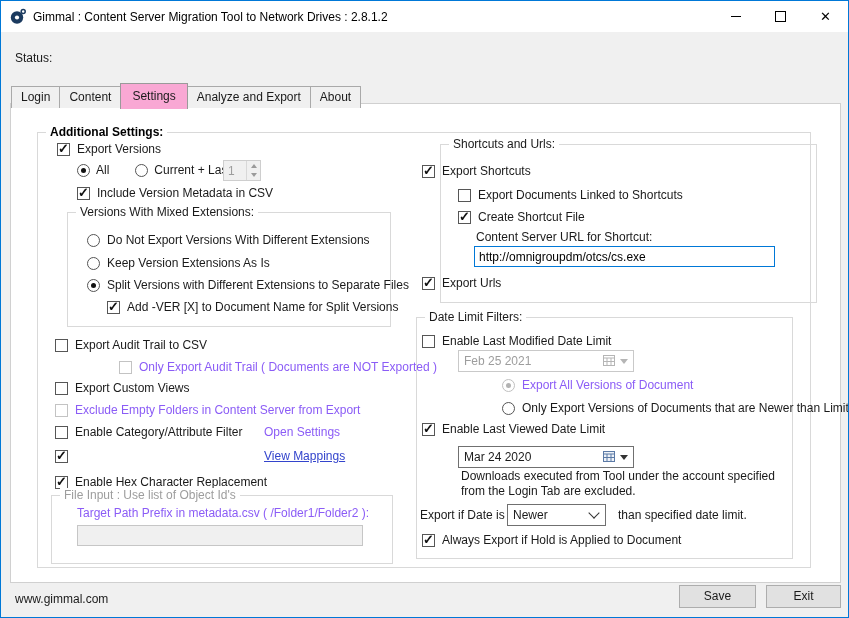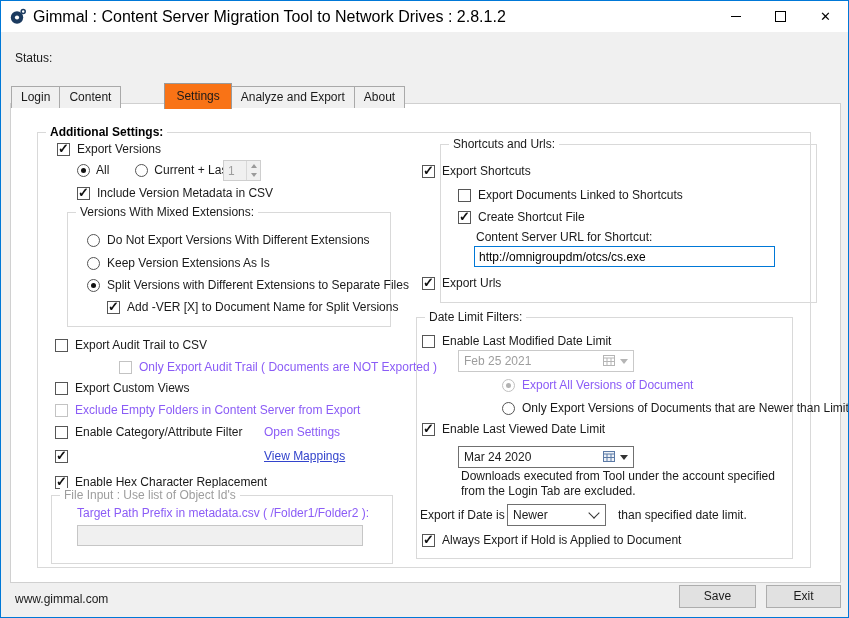--- a/index.html
+++ b/index.html
@@ -4,30 +4,30 @@
 <style>
   html,body{margin:0;padding:0;background:#fff;}
   #win{
     position:relative;width:847px;height:616px;border:1px solid #0078d7;
     background:#f0f0f0;font-family:"Liberation Sans",sans-serif;font-size:12px;color:#1a1a1a;
     overflow:hidden;
   }
   
   .titlebar{position:absolute;left:0;top:0;width:100%;height:31px;background:#fff;display:flex;align-items:center;}
   .title-icon{margin:0 6px 0 8px;width:18px;height:18px;flex:none;}
-  .title-text{font-size:16px;color:#000;white-space:nowrap;text-align:center;}
+  .title-text{font-size:12px;color:#000;white-space:nowrap;text-align:center;}
   .winbtns{position:absolute;right:0;top:0;height:31px;display:flex;}
   .winbtn{width:45px;height:31px;display:flex;align-items:center;justify-content:center;}
   .glyph-min{width:10px;height:1px;background:#000;display:block;}
   .glyph-max{width:9px;height:9px;border:1px solid #000;display:block;}
   .glyph-close{font-size:13px;color:#000;line-height:1;}
   
   .tabstrip{position:absolute;left:10px;top:82px;display:flex;align-items:flex-end;z-index:3;}
   .tab{background:#f0f0f0;border:1px solid #a9a9a9;border-bottom:none;padding:3px 9px 4px;margin-right:-1px;position:relative;}
-  .tab.active{background:#f97316;padding:5px 11px 6px;z-index:4;margin-bottom:-1px;border-color:#9a9a9a;margin-left:44px;}
+  .tab.active{background:#f9a8d4;padding:5px 11px 6px;z-index:4;margin-bottom:-1px;border-color:#9a9a9a;}
   .tabpage{position:absolute;left:9px;top:102px;width:829px;height:478px;background:#fff;border:1px solid #d0d0d0;z-index:1;}
   
   .group{position:absolute;border:1px solid #d9d9d9;background:transparent;text-align:center;}
   .group>.gtitle{position:absolute;top:-8px;left:8px;background:#fff;padding:0 4px;white-space:nowrap;}
   .gtitle.bold{font-weight:bold;color:#000;}
   .gtitle.gray{color:#9d9d9d;}
   
   .row{position:absolute;display:flex;align-items:center;gap:7px;height:18px;white-space:nowrap;z-index:2;}
   .lbl{color:#1a1a1a;}
   .gray{color:#8b5cf6;}

